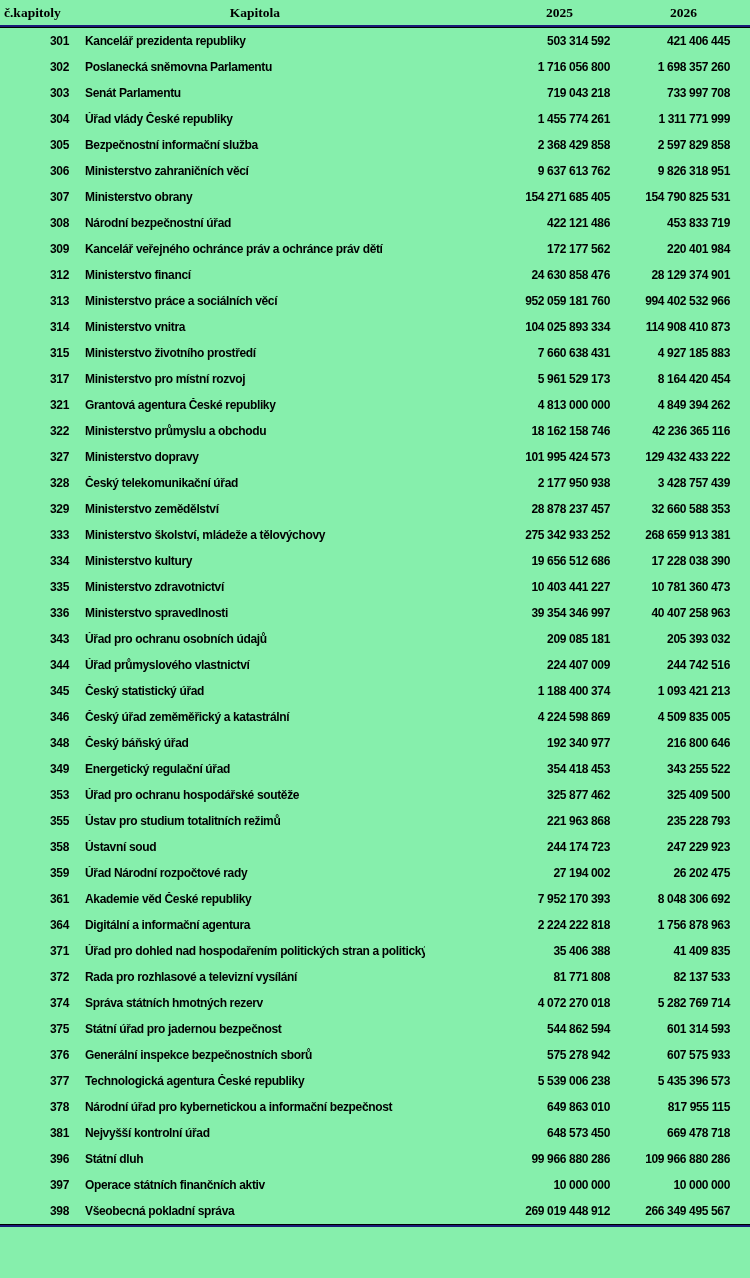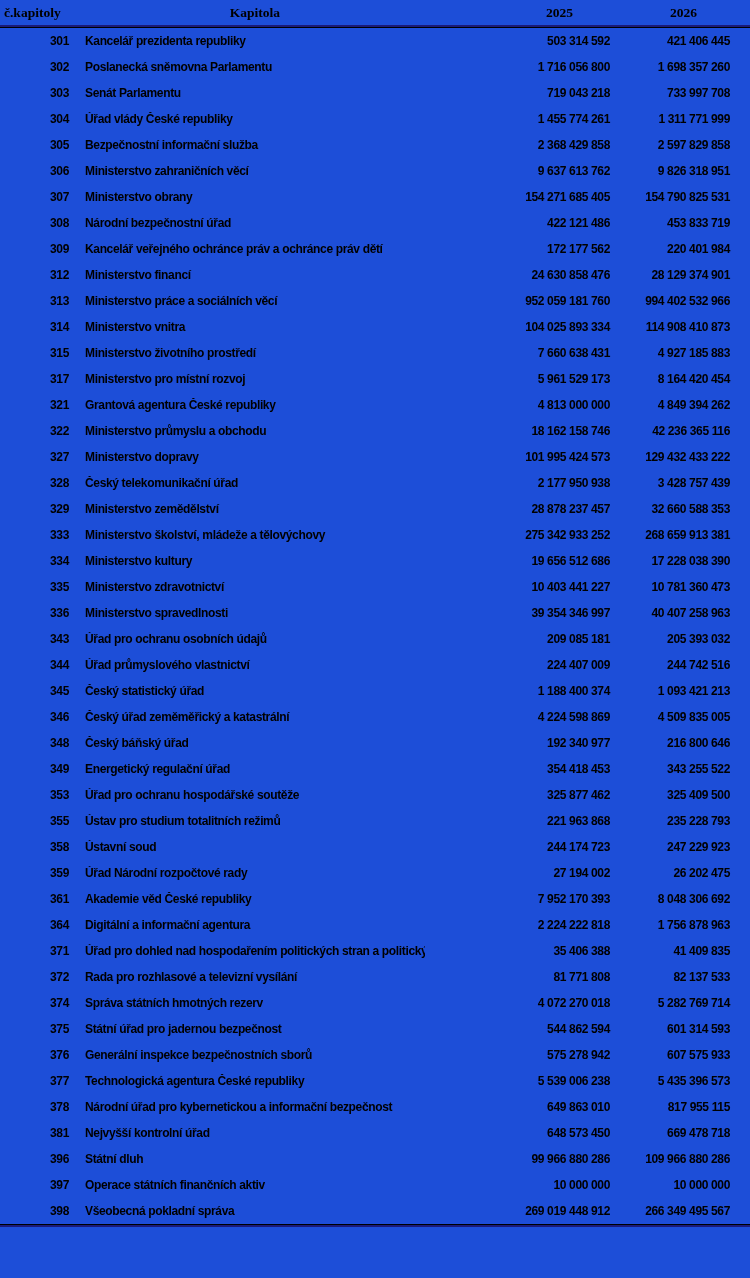--- a/index.html
+++ b/index.html
@@ -8,21 +8,21 @@
   }
   * { box-sizing: border-box; }
   html, body {
     margin: 0; padding: 0;
     background: #ffffff;
   }
   .page {
     position: relative;
     width: 750px;
     height: 1278px;
-    background: #1d4ed8;
+    background: #86efac;
     color: var(--text);
     overflow: hidden;
   }
   
   .header-row {
     display: grid;
     grid-template-columns: 80px 345px 185px 140px;
     height: 25px;
     align-items: center;
     font-family: "Liberation Serif", serif;

